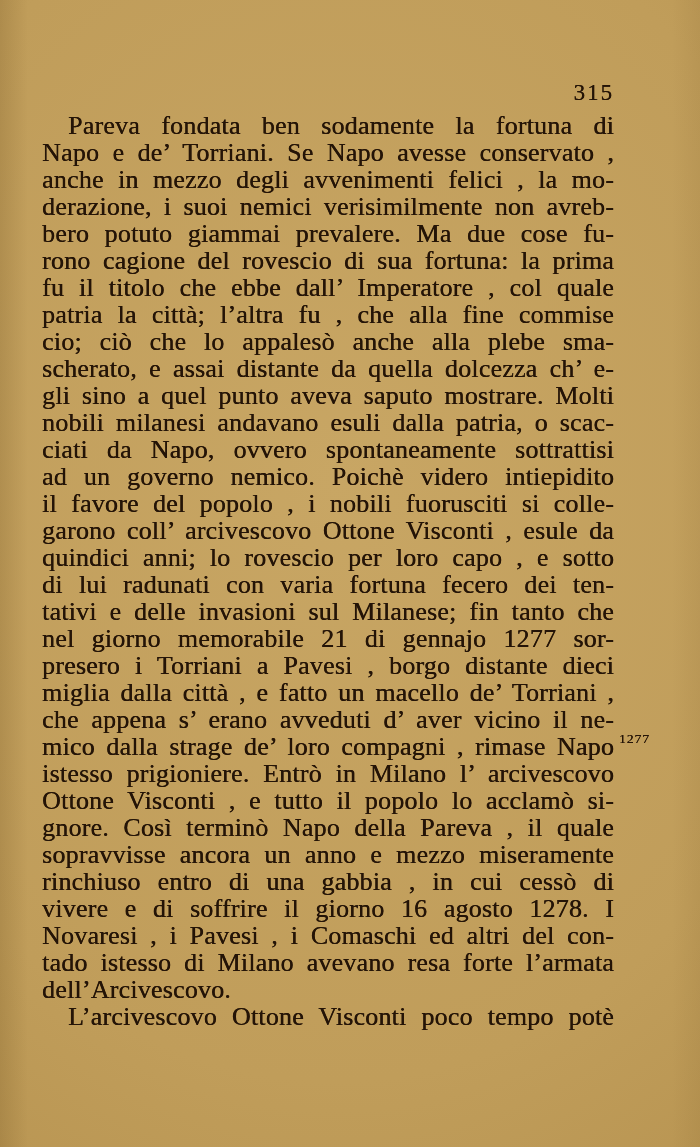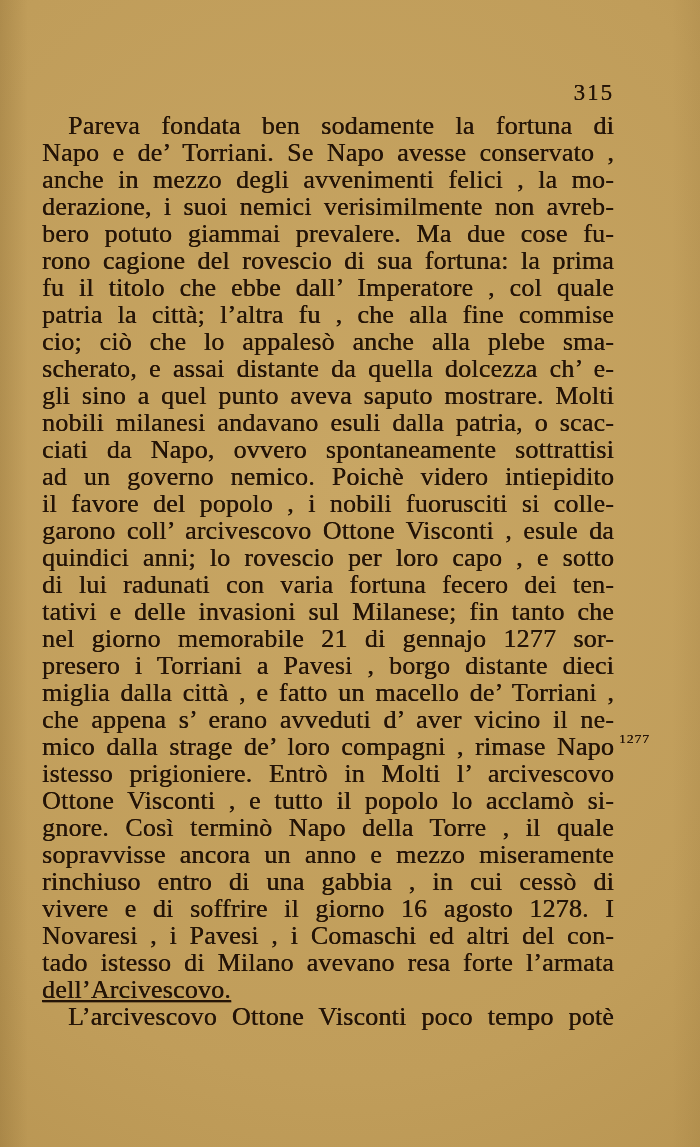--- a/index.html
+++ b/index.html
@@ -56,21 +56,21 @@
     letter-spacing: 0.2px;
     text-shadow: 0.35px 0.35px 0 currentColor;
   }
   .textline::after {
     content: "";
     display: inline-block;
     width: 100%;
     height: 0;
   }
   .textline.indent { text-indent: 26px; }
-  .textline.nojust { text-align: left; text-decoration: underline; }
+  .textline.nojust { text-align: left; }
   .textline.nojust::after { display: none; }
   .margin-note {
     position: absolute;
     left: calc(100% + 5px);
     width: 60px;
     font-size: 13.5px;
     line-height: 15px;
     letter-spacing: 1px;
     text-shadow: 0.3px 0.3px 0 currentColor;
   }
@@ -102,23 +102,23 @@
         <div class="textline">il favore del popolo , i nobili fuorusciti si colle-</div>
         <div class="textline">garono coll’ arcivescovo Ottone Visconti , esule da</div>
         <div class="textline">quindici anni; lo rovescio per loro capo , e sotto</div>
         <div class="textline">di lui radunati con varia fortuna fecero dei ten-</div>
         <div class="textline">tativi e delle invasioni sul Milanese; fin tanto che</div>
         <div class="textline">nel giorno memorabile 21 di gennajo 1277 sor-</div>
         <div class="textline">presero i Torriani a Pavesi , borgo distante dieci</div>
         <div class="textline">miglia dalla città , e fatto un macello de’ Torriani ,</div>
         <div class="textline">che appena s’ erano avveduti d’ aver vicino il ne-</div>
         <div class="textline">mico dalla strage de’ loro compagni , rimase Napo</div>
-        <div class="textline">istesso prigioniere. Entrò in Molti l’ arcivescovo</div>
+        <div class="textline">istesso prigioniere. Entrò in Milano l’ arcivescovo</div>
         <div class="textline">Ottone Visconti , e tutto il popolo lo acclamò si-</div>
-        <div class="textline">gnore. Così terminò Napo della Torre , il quale</div>
+        <div class="textline">gnore. Così terminò Napo della Pareva , il quale</div>
         <div class="textline">sopravvisse ancora un anno e mezzo miseramente</div>
         <div class="textline">rinchiuso entro di una gabbia , in cui cessò di</div>
         <div class="textline">vivere e di soffrire il giorno 16 agosto 1278. I</div>
         <div class="textline">Novaresi , i Pavesi , i Comaschi ed altri del con-</div>
         <div class="textline">tado istesso di Milano avevano resa forte l’armata</div>
         <div class="textline nojust">dell’Arcivescovo.</div>
         <div class="textline indent">L’arcivescovo Ottone Visconti poco tempo potè</div>
       </div>
     <div class="margin-note" style="top: 571px; margin-top: 48px;">1277</div>
   </div>

